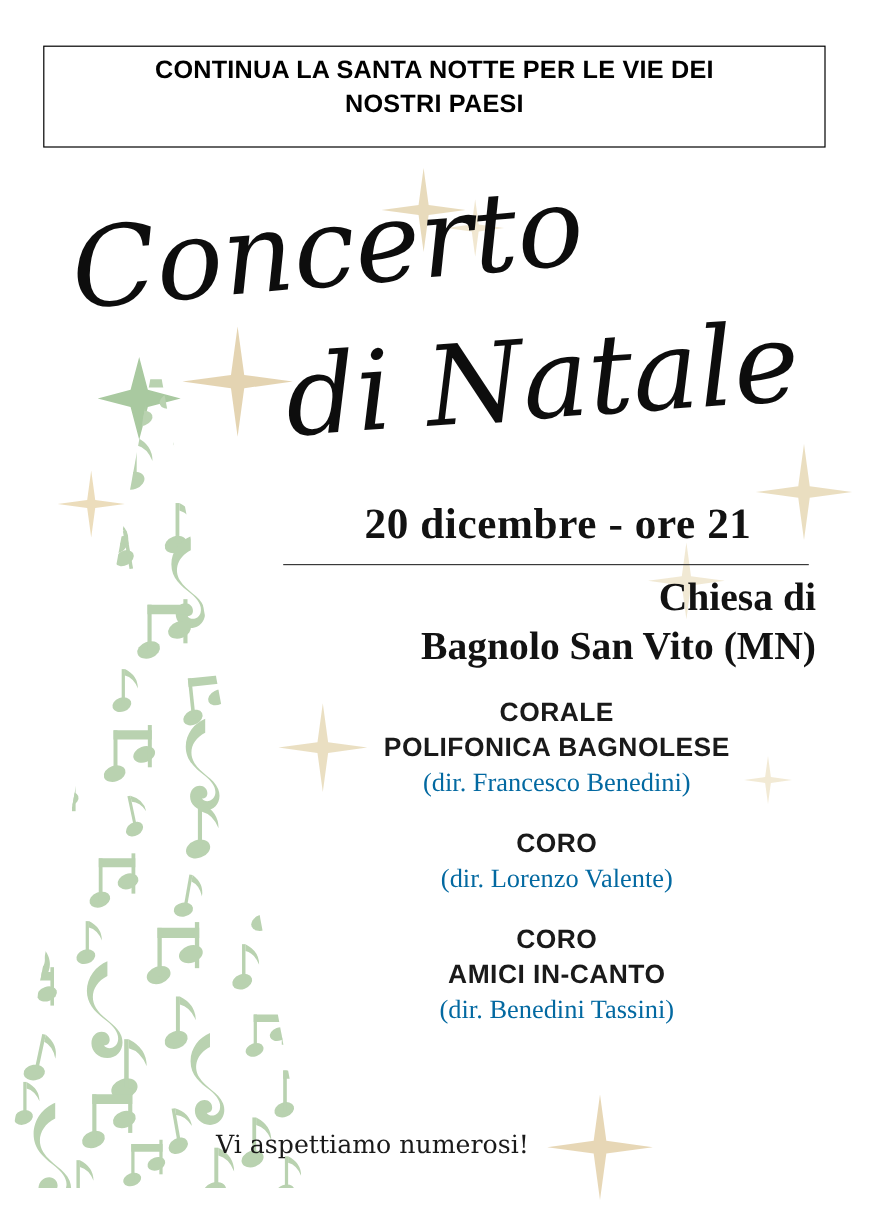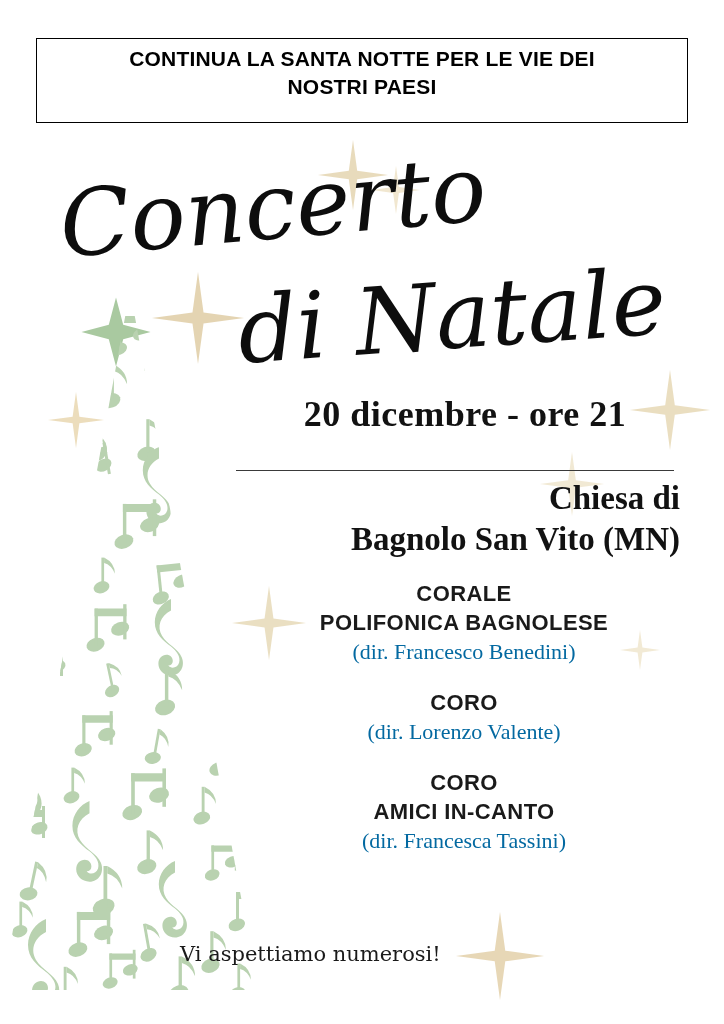--- a/index.html
+++ b/index.html
@@ -74,21 +74,21 @@
     top: 278px;
     font-size: 92px;
     transform: rotate(-4deg);
     transform-origin: left center;
   }
 
   
   .date-line {
     position: absolute;
     left: 250px;
-    top: 393px;
+    top: 415px;
     width: 430px;
     text-align: center;
     font-family: "Liberation Serif", serif;
     font-weight: bold;
     font-size: 36px;
     color: #121212;
     letter-spacing: 0.5px;
   }
   .rule {
     position: absolute;
@@ -397,17 +397,17 @@
     <div class="group-name">POLIFONICA BAGNOLESE</div>
     <div class="group-dir">(dir. Francesco Benedini)</div>
   </div>
   <div class="group">
     <div class="group-kind">CORO</div>
     <div class="group-dir">(dir. Lorenzo Valente)</div>
   </div>
   <div class="group">
     <div class="group-kind">CORO</div>
     <div class="group-name">AMICI IN-CANTO</div>
-    <div class="group-dir">(dir. Francesca Tassini)</div>
+    <div class="group-dir">(dir. Benedini Tassini)</div>
   </div>
 </div>
 
 <div class="closing">Vi aspettiamo numerosi!</div>
 
 </body></html>

